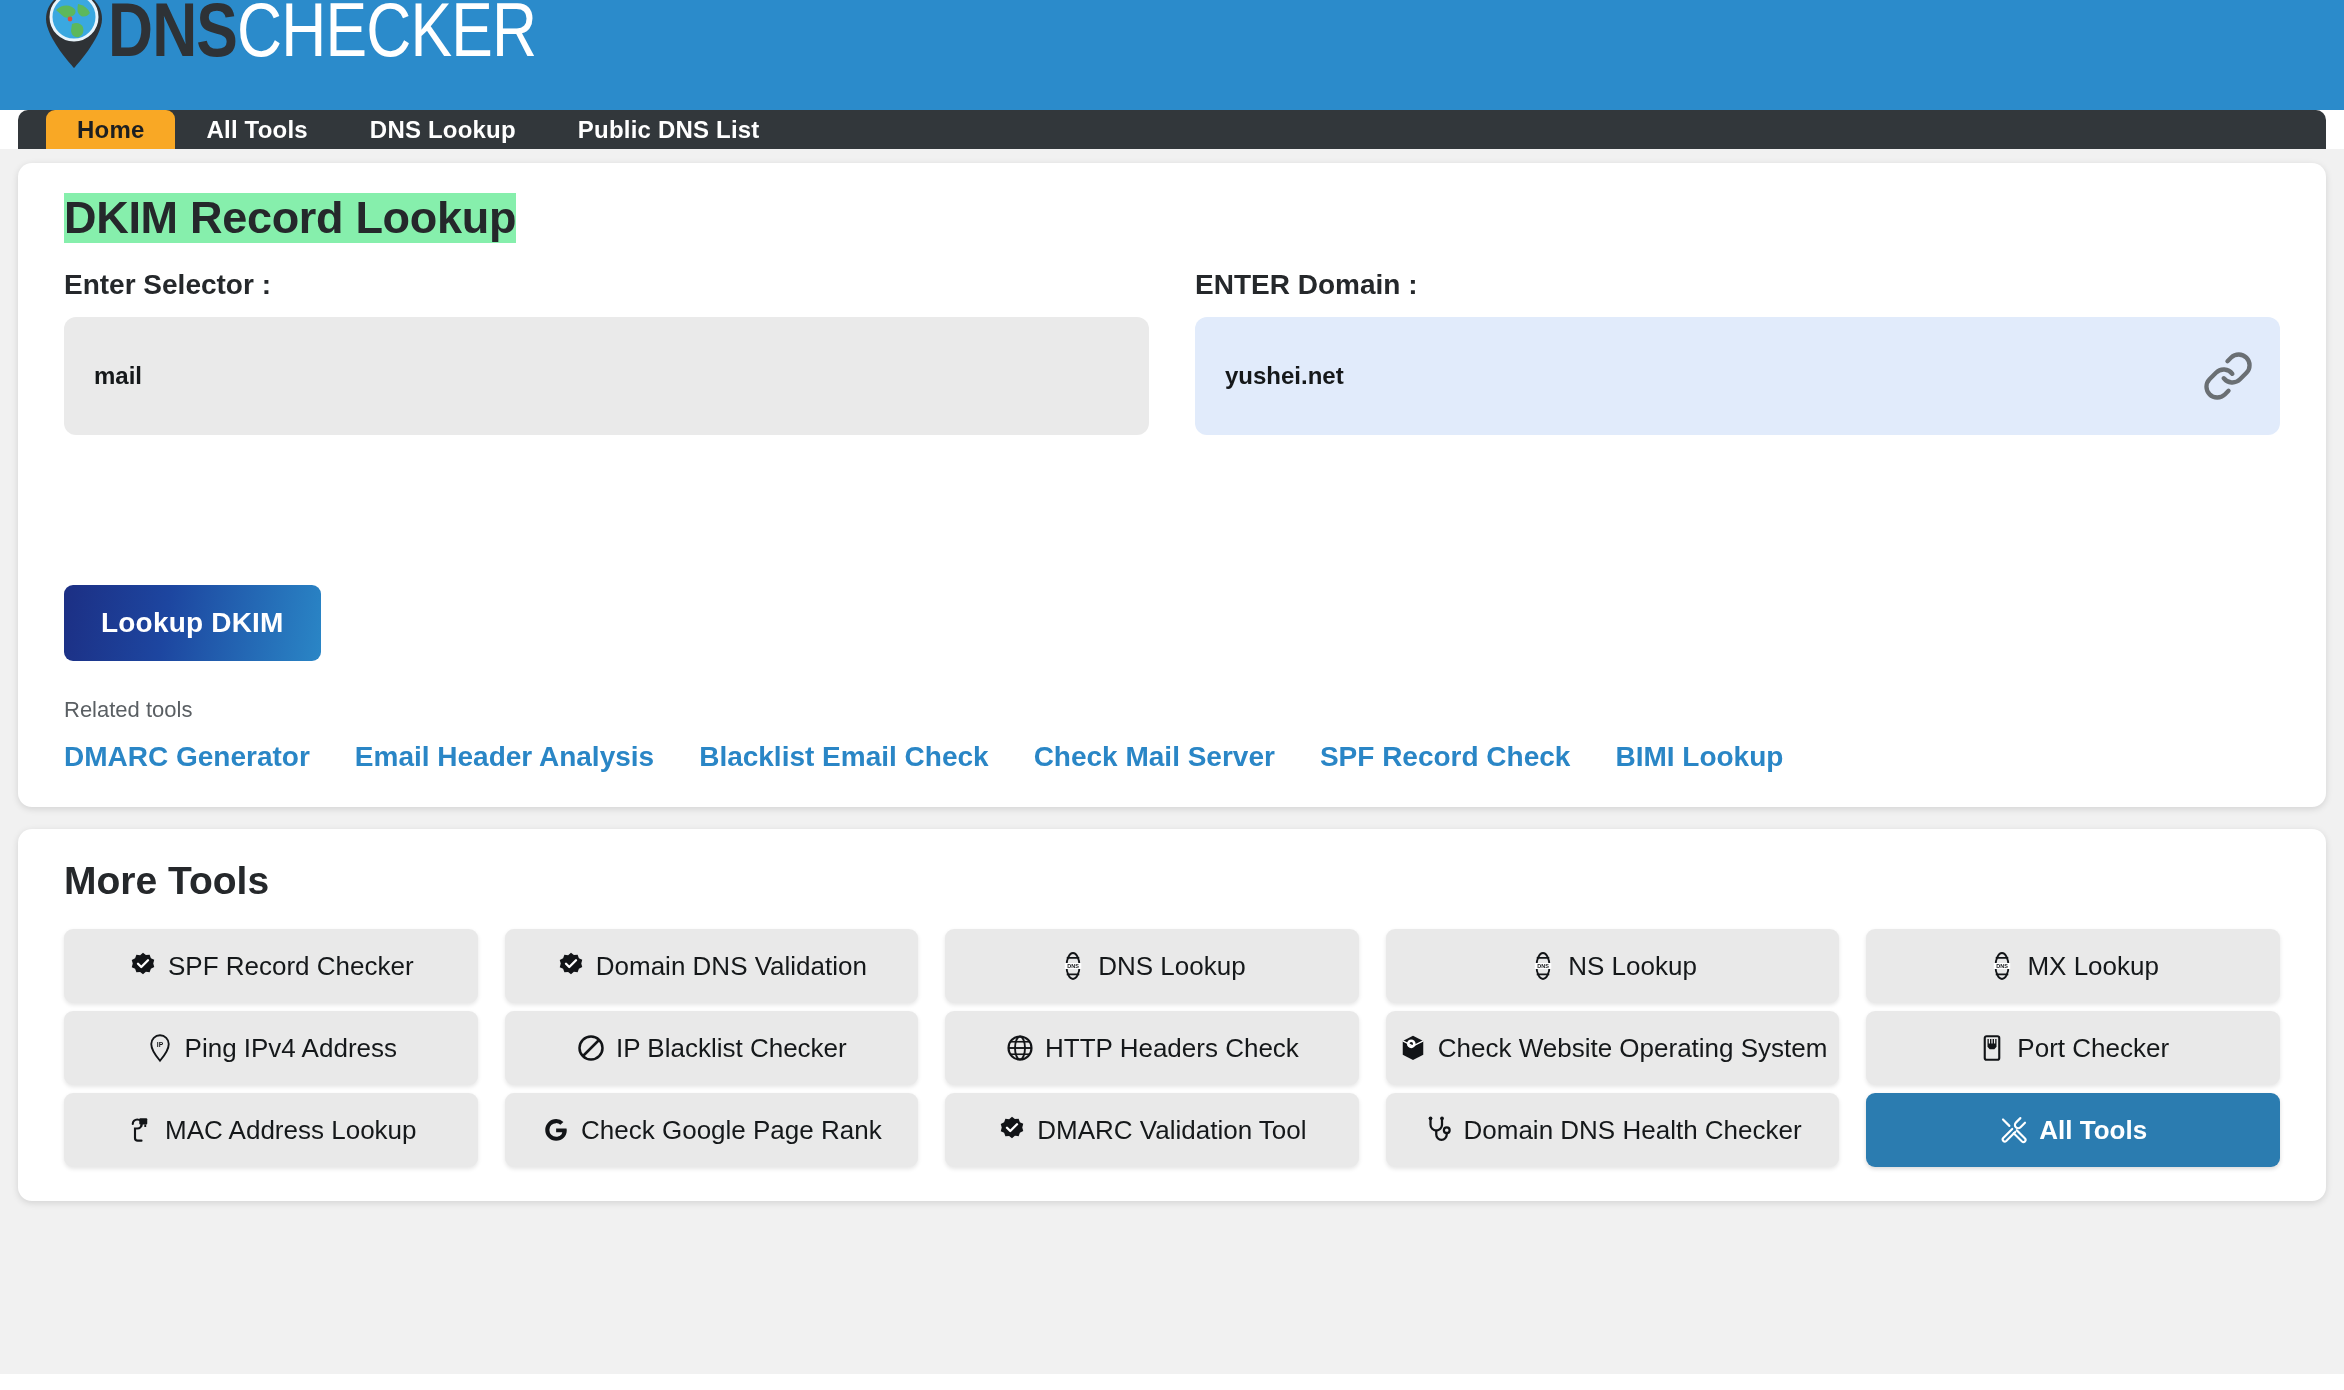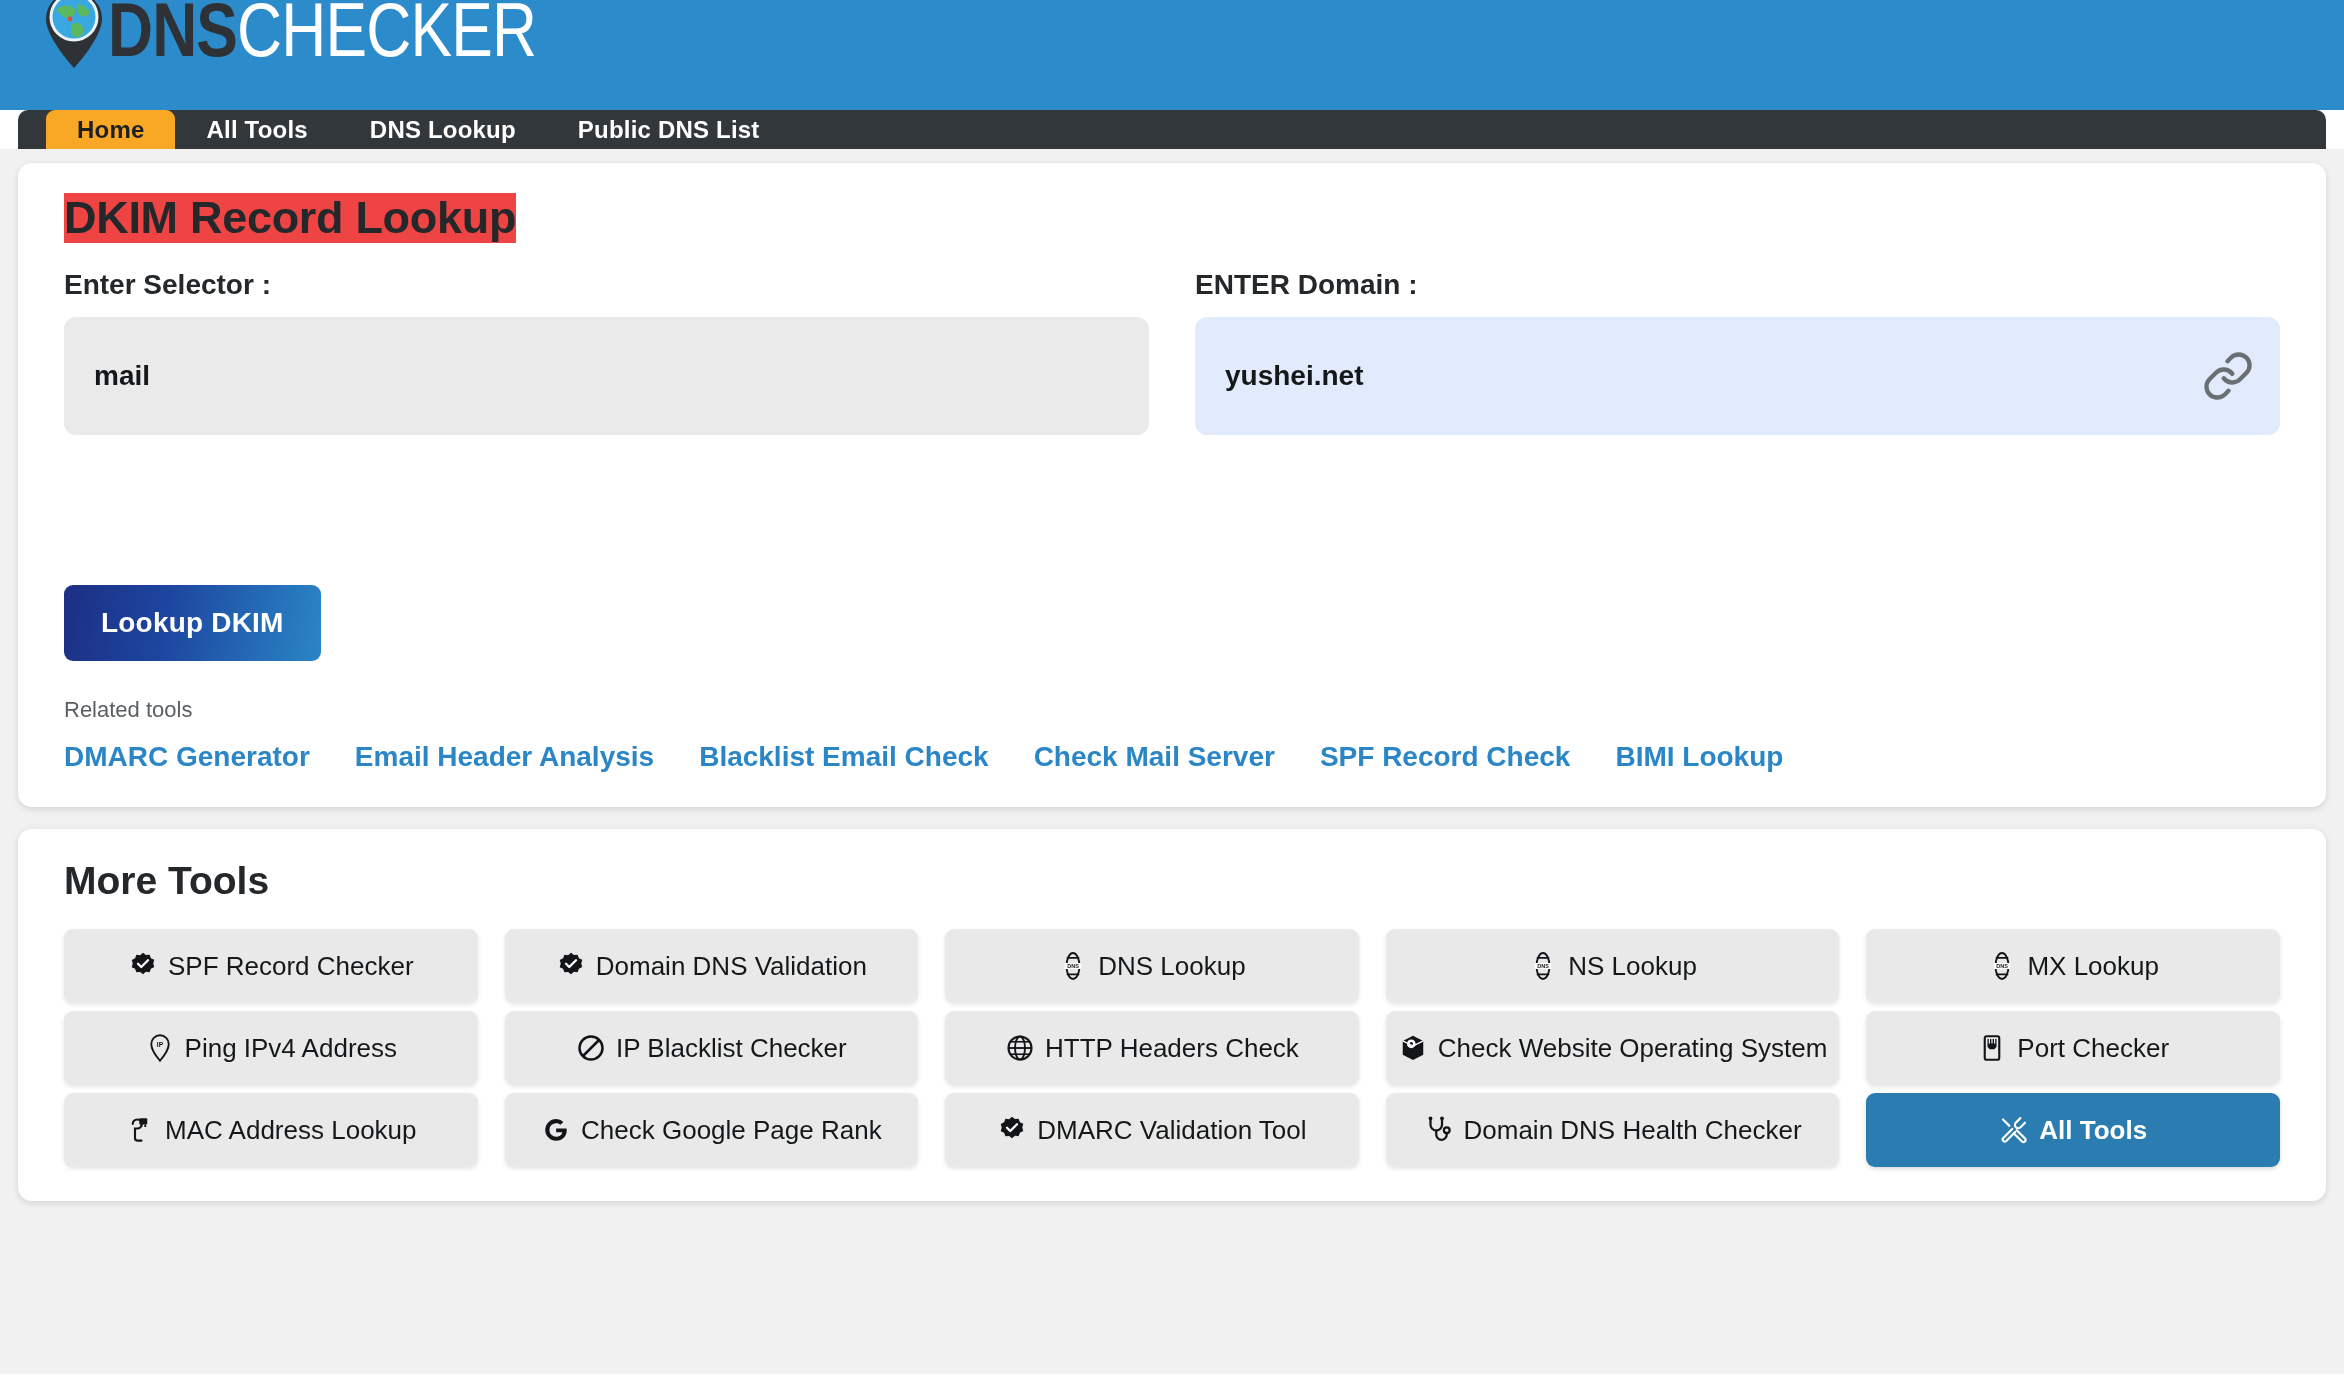--- a/index.html
+++ b/index.html
@@ -83,21 +83,21 @@
     padding: 30px 46px 34px 46px;
     margin-bottom: 22px;
   }
 
   .tool-title {
     font-family: "Liberation Sans Narrow", "Liberation Sans", sans-serif;
     font-size: 45px;
     font-weight: 700;
     color: #25282b;
     display: inline-block;
-    background: #ef4444;
+    background: #86efac;
     line-height: 1.12;
     letter-spacing: -0.3px;
   }
 
   .fields-row {
     display: flex;
     gap: 46px;
     margin-top: 26px;
   }
   .field-col { flex: 1 1 0; min-width: 0; }
@@ -114,21 +114,21 @@
     height: 118px;
     border-radius: 12px;
     display: flex;
     align-items: center;
     padding: 0 30px;
   }
   .field-box.grey { background: #eaeaea; }
   .field-box.blue { background: #e1ebfb; }
   .field-value {
     font-family: "Liberation Sans Narrow", "Liberation Sans", sans-serif;
-    font-size: 28px;
+    font-size: 24px;
     font-weight: 700;
     color: #15181a;
     text-align: center;
   }
   .field-icon {
     position: absolute;
     right: 26px;
     top: 50%;
     transform: translateY(-50%);
     width: 52px;

